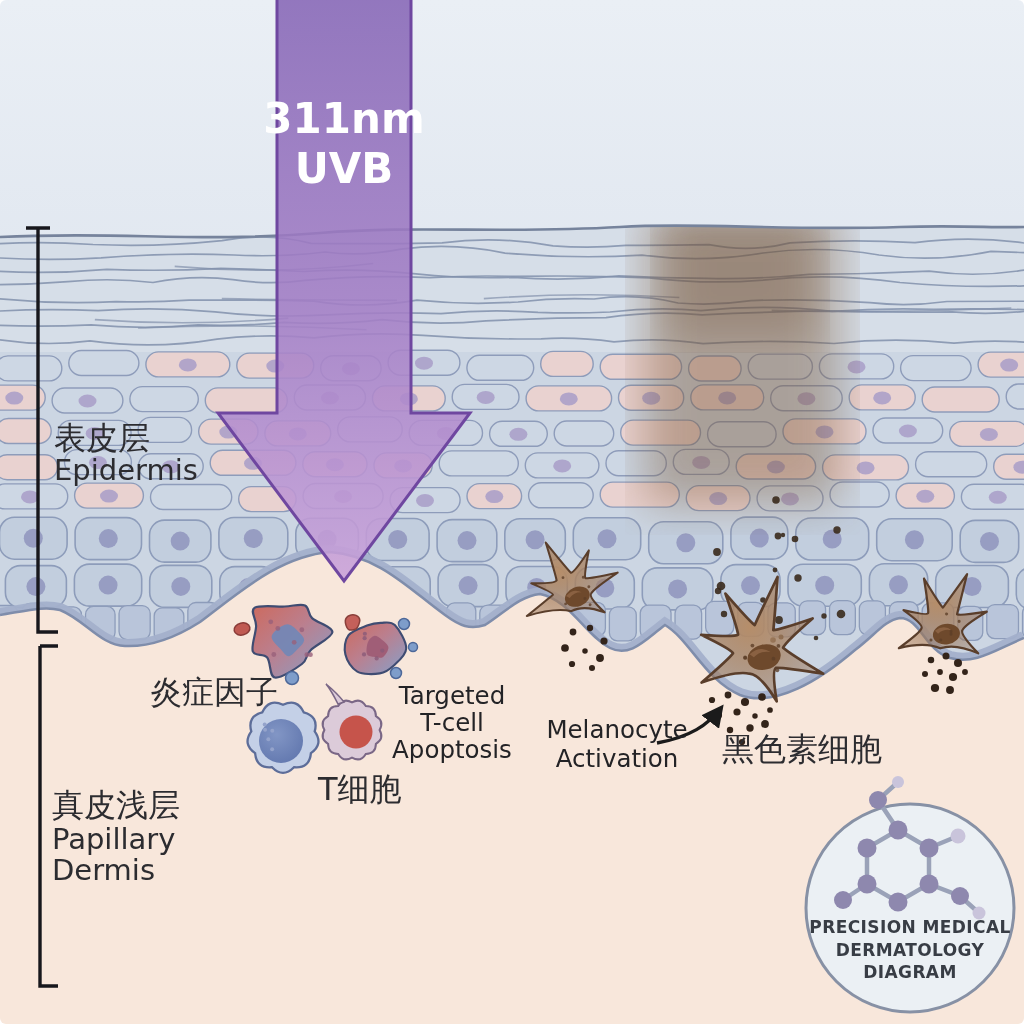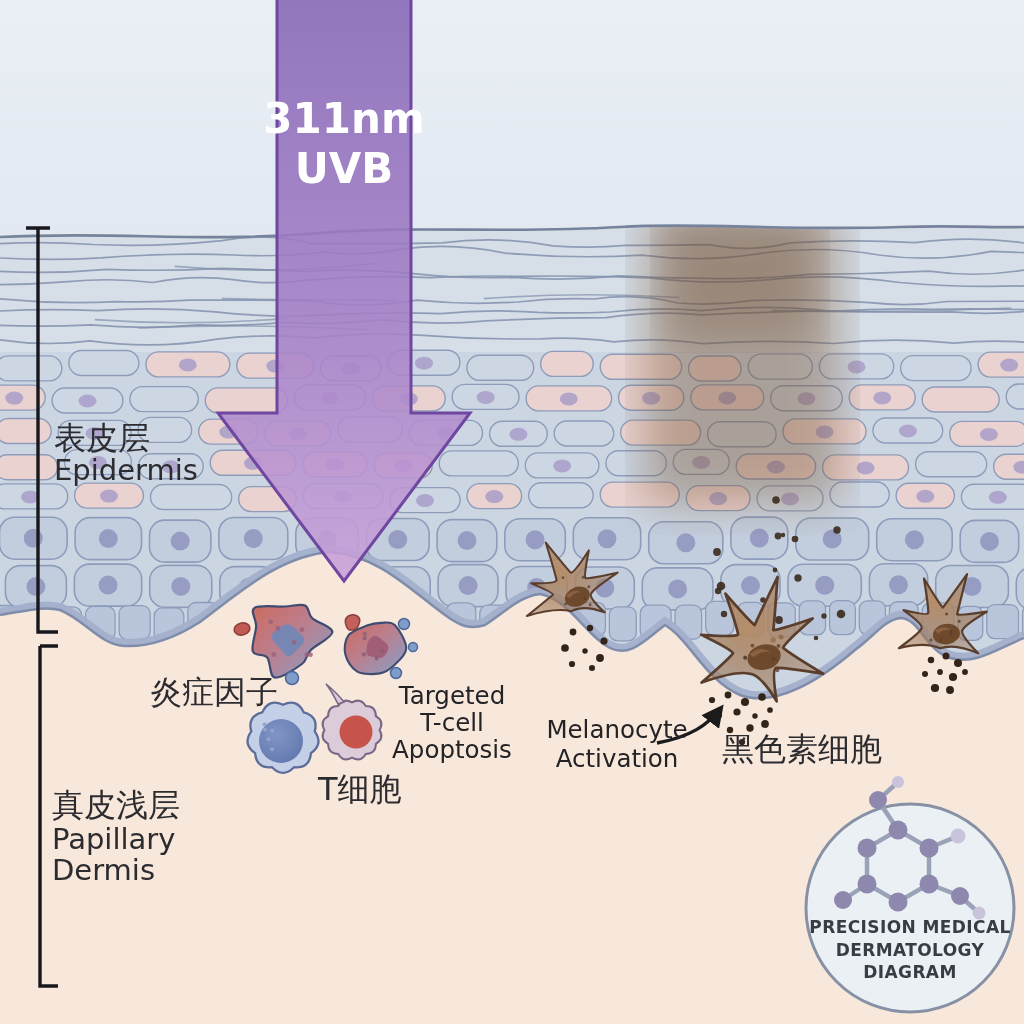--- a/index.html
+++ b/index.html
@@ -1,17 +1,17 @@
 <!DOCTYPE html>
 <html><head>
 <meta charset="utf-8">
 <style>
   html,body{margin:0;padding:0;background:#ffffff;}
   .stage{position:relative;width:1024px;height:1024px;overflow:hidden;
-         font-family:"DejaVu Sans","Liberation Sans",sans-serif;}
+         font-family:"DejaVu Sans","Liberation Sans",sans-serif;border-radius:6px;}
   svg{display:block;}
   text{font-family:"DejaVu Sans","Liberation Sans",sans-serif;}
   .lbl-zh{font-size:32px;font-weight:500;fill:#2c2c30;}
   .lbl-en{font-size:29px;font-weight:400;fill:#2c2c30;}
   .lbl-ann{font-size:24.5px;font-weight:500;fill:#232326;}
   .lbl-badge{font-size:17px;font-weight:600;fill:#383d45;letter-spacing:.4px;}
   .arrow-txt{font-size:42px;font-weight:700;fill:#ffffff;}
 </style>
 </head>
 <body>

